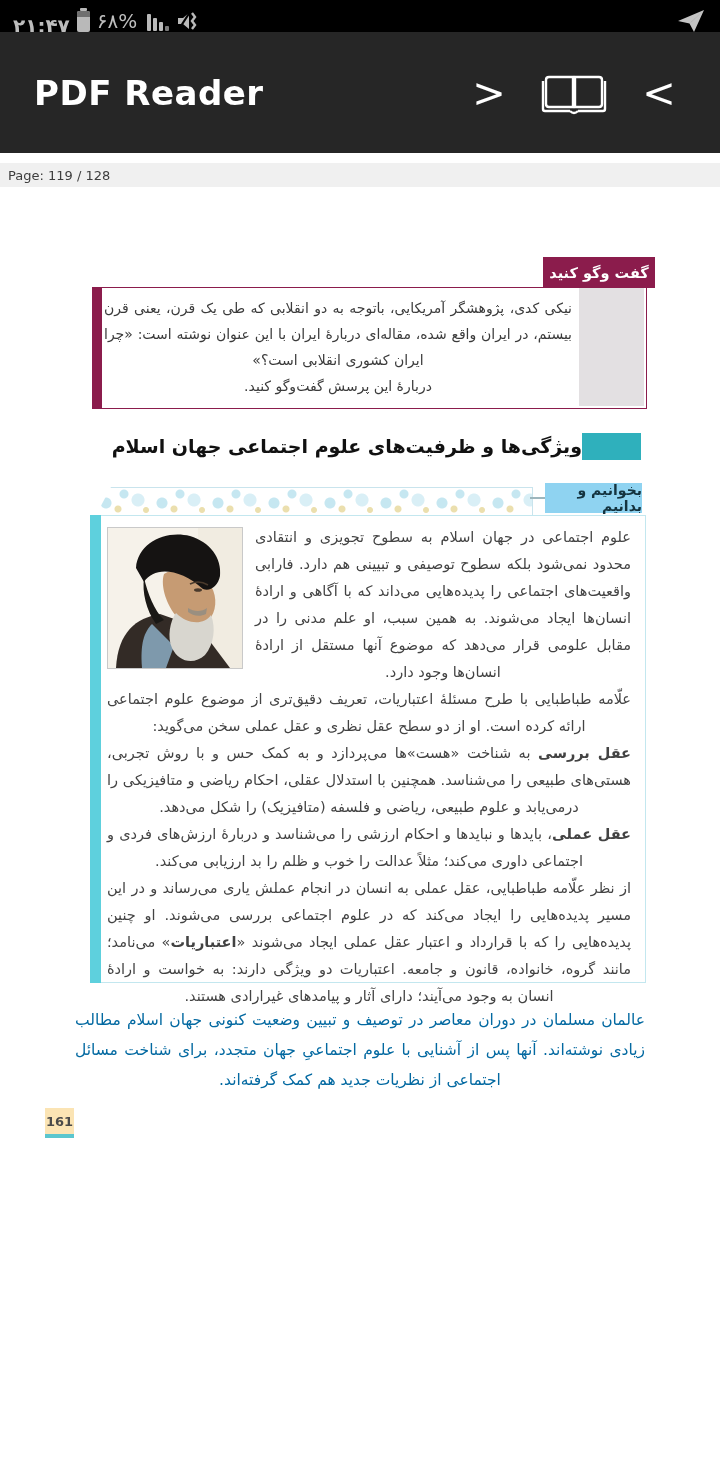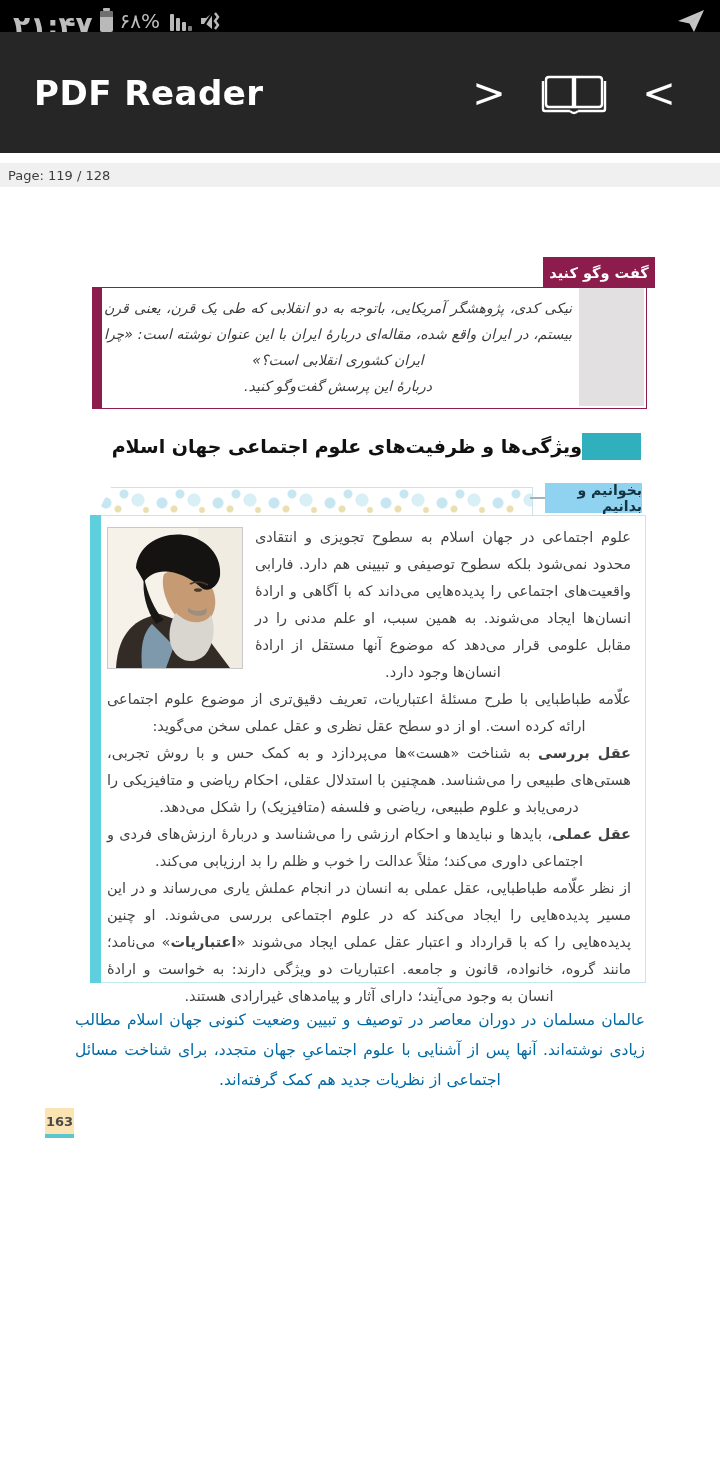--- a/index.html
+++ b/index.html
@@ -2,21 +2,21 @@
 <html lang="fa"><head>
 <meta charset="utf-8">
 <style>
   html,body{margin:0;padding:0;background:#fff;}
   .screen{position:relative;width:720px;height:1480px;background:#ffffff;overflow:hidden;
           font-family:"DejaVu Sans","Liberation Sans",sans-serif;}
   
   .statusbar{position:absolute;left:0;top:0;width:720px;height:42px;background:#000;
              display:flex;align-items:center;color:#bdbdbd;}
   .sb-left{display:flex;align-items:center;gap:7px;padding-left:13px;}
-  .sb-time{font-size:28px;font-weight:bold;letter-spacing:1px;margin-top:10px;}
+  .sb-time{font-size:20px;font-weight:bold;letter-spacing:1px;margin-top:10px;}
   .sb-pct{font-size:20px;font-weight:normal;}
   .batt{position:relative;width:13px;height:21px;background:#b9b9b9;border-radius:2px;margin-top:1px;}
   .batt:before{content:"";position:absolute;top:-3px;left:3px;width:7px;height:3px;background:#b9b9b9;border-radius:1px;}
   .batt-top{position:absolute;left:0;top:0;width:13px;height:6px;background:#6f6f6f;border-radius:2px 2px 0 0;}
   .sigbars{display:flex;align-items:flex-end;gap:2px;height:20px;margin-left:3px;}
   .sigbars i{display:block;width:4px;background:#b9b9b9;border-radius:1px;}
   .sb-right{margin-left:auto;padding-right:14px;display:flex;align-items:center;}
   
   .appbar{position:absolute;left:0;top:32px;width:720px;height:121px;background:#262626;
           display:flex;align-items:center;}
@@ -32,21 +32,21 @@
   .pdfpage{position:absolute;left:0;top:187px;width:720px;height:1293px;background:#fff;}
   
   .disc-label{position:absolute;left:543px;top:70px;width:112px;height:31px;background:#8b1c4c;
               color:#fff;font-size:14.5px;font-weight:bold;display:flex;align-items:center;justify-content:center;
               direction:rtl;}
   .disc-box{position:absolute;left:92px;top:100px;width:553px;height:120px;border:1px solid #8b1c4c;background:#fff;}
   .disc-bar{position:absolute;left:92px;top:100px;width:10px;height:122px;background:#8b1c4c;}
   .disc-strip{position:absolute;left:579px;top:101px;width:65px;height:118px;background:#e3e0e2;}
   .disc-text{position:absolute;left:104px;top:108px;width:468px;direction:rtl;
              font-size:14px;line-height:26px;color:#3b3b3b;font-weight:500;}
-  .disc-text p{margin:0;text-align:justify;text-align-last:center;font-style:italic;}
+  .disc-text p{margin:0;text-align:justify;text-align-last:center;}
   
   .section-row{position:absolute;right:79px;top:246px;display:flex;direction:rtl;align-items:center;}
   .section-chip{width:59px;height:27px;background:#2fb0bc;}
   .section-title{font-size:19px;font-weight:bold;color:#111;white-space:nowrap;line-height:27px;}
   
   .read-label{position:absolute;left:545px;top:296px;width:97px;height:30px;background:#8fd3f1;
               color:#14333f;font-size:14px;font-weight:bold;display:flex;align-items:center;justify-content:center;direction:rtl;}
   .read-connector{position:absolute;left:530px;top:310px;width:15px;height:2px;background:#9db6bd;}
   .read-band{position:absolute;left:95px;top:300px;width:436px;height:28px;background-color:#fff;
              border:1px solid #c9e4ed;clip-path:polygon(16px 0,100% 0,100% 100%,0 100%);
@@ -176,16 +176,16 @@
       <p><span>علّامه طباطبایی با طرح مسئلهٔ اعتباریات، تعریف دقیق‌تری از موضوع علوم اجتماعی ارائه کرده است. او از دو سطح عقل نظری و عقل عملی سخن می‌گوید:</span></p>
       <p><span style="font-weight: bold;">عقل بررسی</span><span> به شناخت «هست»ها می‌پردازد و به کمک حس و با روش تجربی، هستی‌های طبیعی را می‌شناسد. همچنین با استدلال عقلی، احکام ریاضی و متافیزیکی را درمی‌یابد و علوم طبیعی، ریاضی و فلسفه (متافیزیک) را شکل می‌دهد.</span></p>
       <p><span style="font-weight: bold;">عقل عملی</span><span>، بایدها و نبایدها و احکام ارزشی را می‌شناسد و دربارهٔ ارزش‌های فردی و اجتماعی داوری می‌کند؛ مثلاً عدالت را خوب و ظلم را بد ارزیابی می‌کند.</span></p>
       <p><span>از نظر علّامه طباطبایی، عقل عملی به انسان در انجام عملش یاری می‌رساند و در این مسیر پدیده‌هایی را ایجاد می‌کند که در علوم اجتماعی بررسی می‌شوند. او چنین پدیده‌هایی را که با قرارداد و اعتبار عقل عملی ایجاد می‌شوند «</span><span style="font-weight: bold;">اعتباریات</span><span>» می‌نامد؛ مانند گروه، خانواده، قانون و جامعه. اعتباریات دو ویژگی دارند: به خواست و ارادهٔ انسان به وجود می‌آیند؛ دارای آثار و پیامدهای غیرارادی هستند.</span></p>
     </div>
 
     <div class="closing">
       <p>عالمان مسلمان در دوران معاصر در توصیف و تبیین وضعیت کنونی جهان اسلام مطالب زیادی نوشته‌اند. آنها پس از آشنایی با علوم اجتماعیِ جهان متجدد، برای شناخت مسائل اجتماعی از نظریات جدید هم کمک گرفته‌اند.</p>
     </div>
 
-    <div class="pagebadge">163</div>
+    <div class="pagebadge">161</div>
 
   </div>
 </div>
 
 </body></html>

